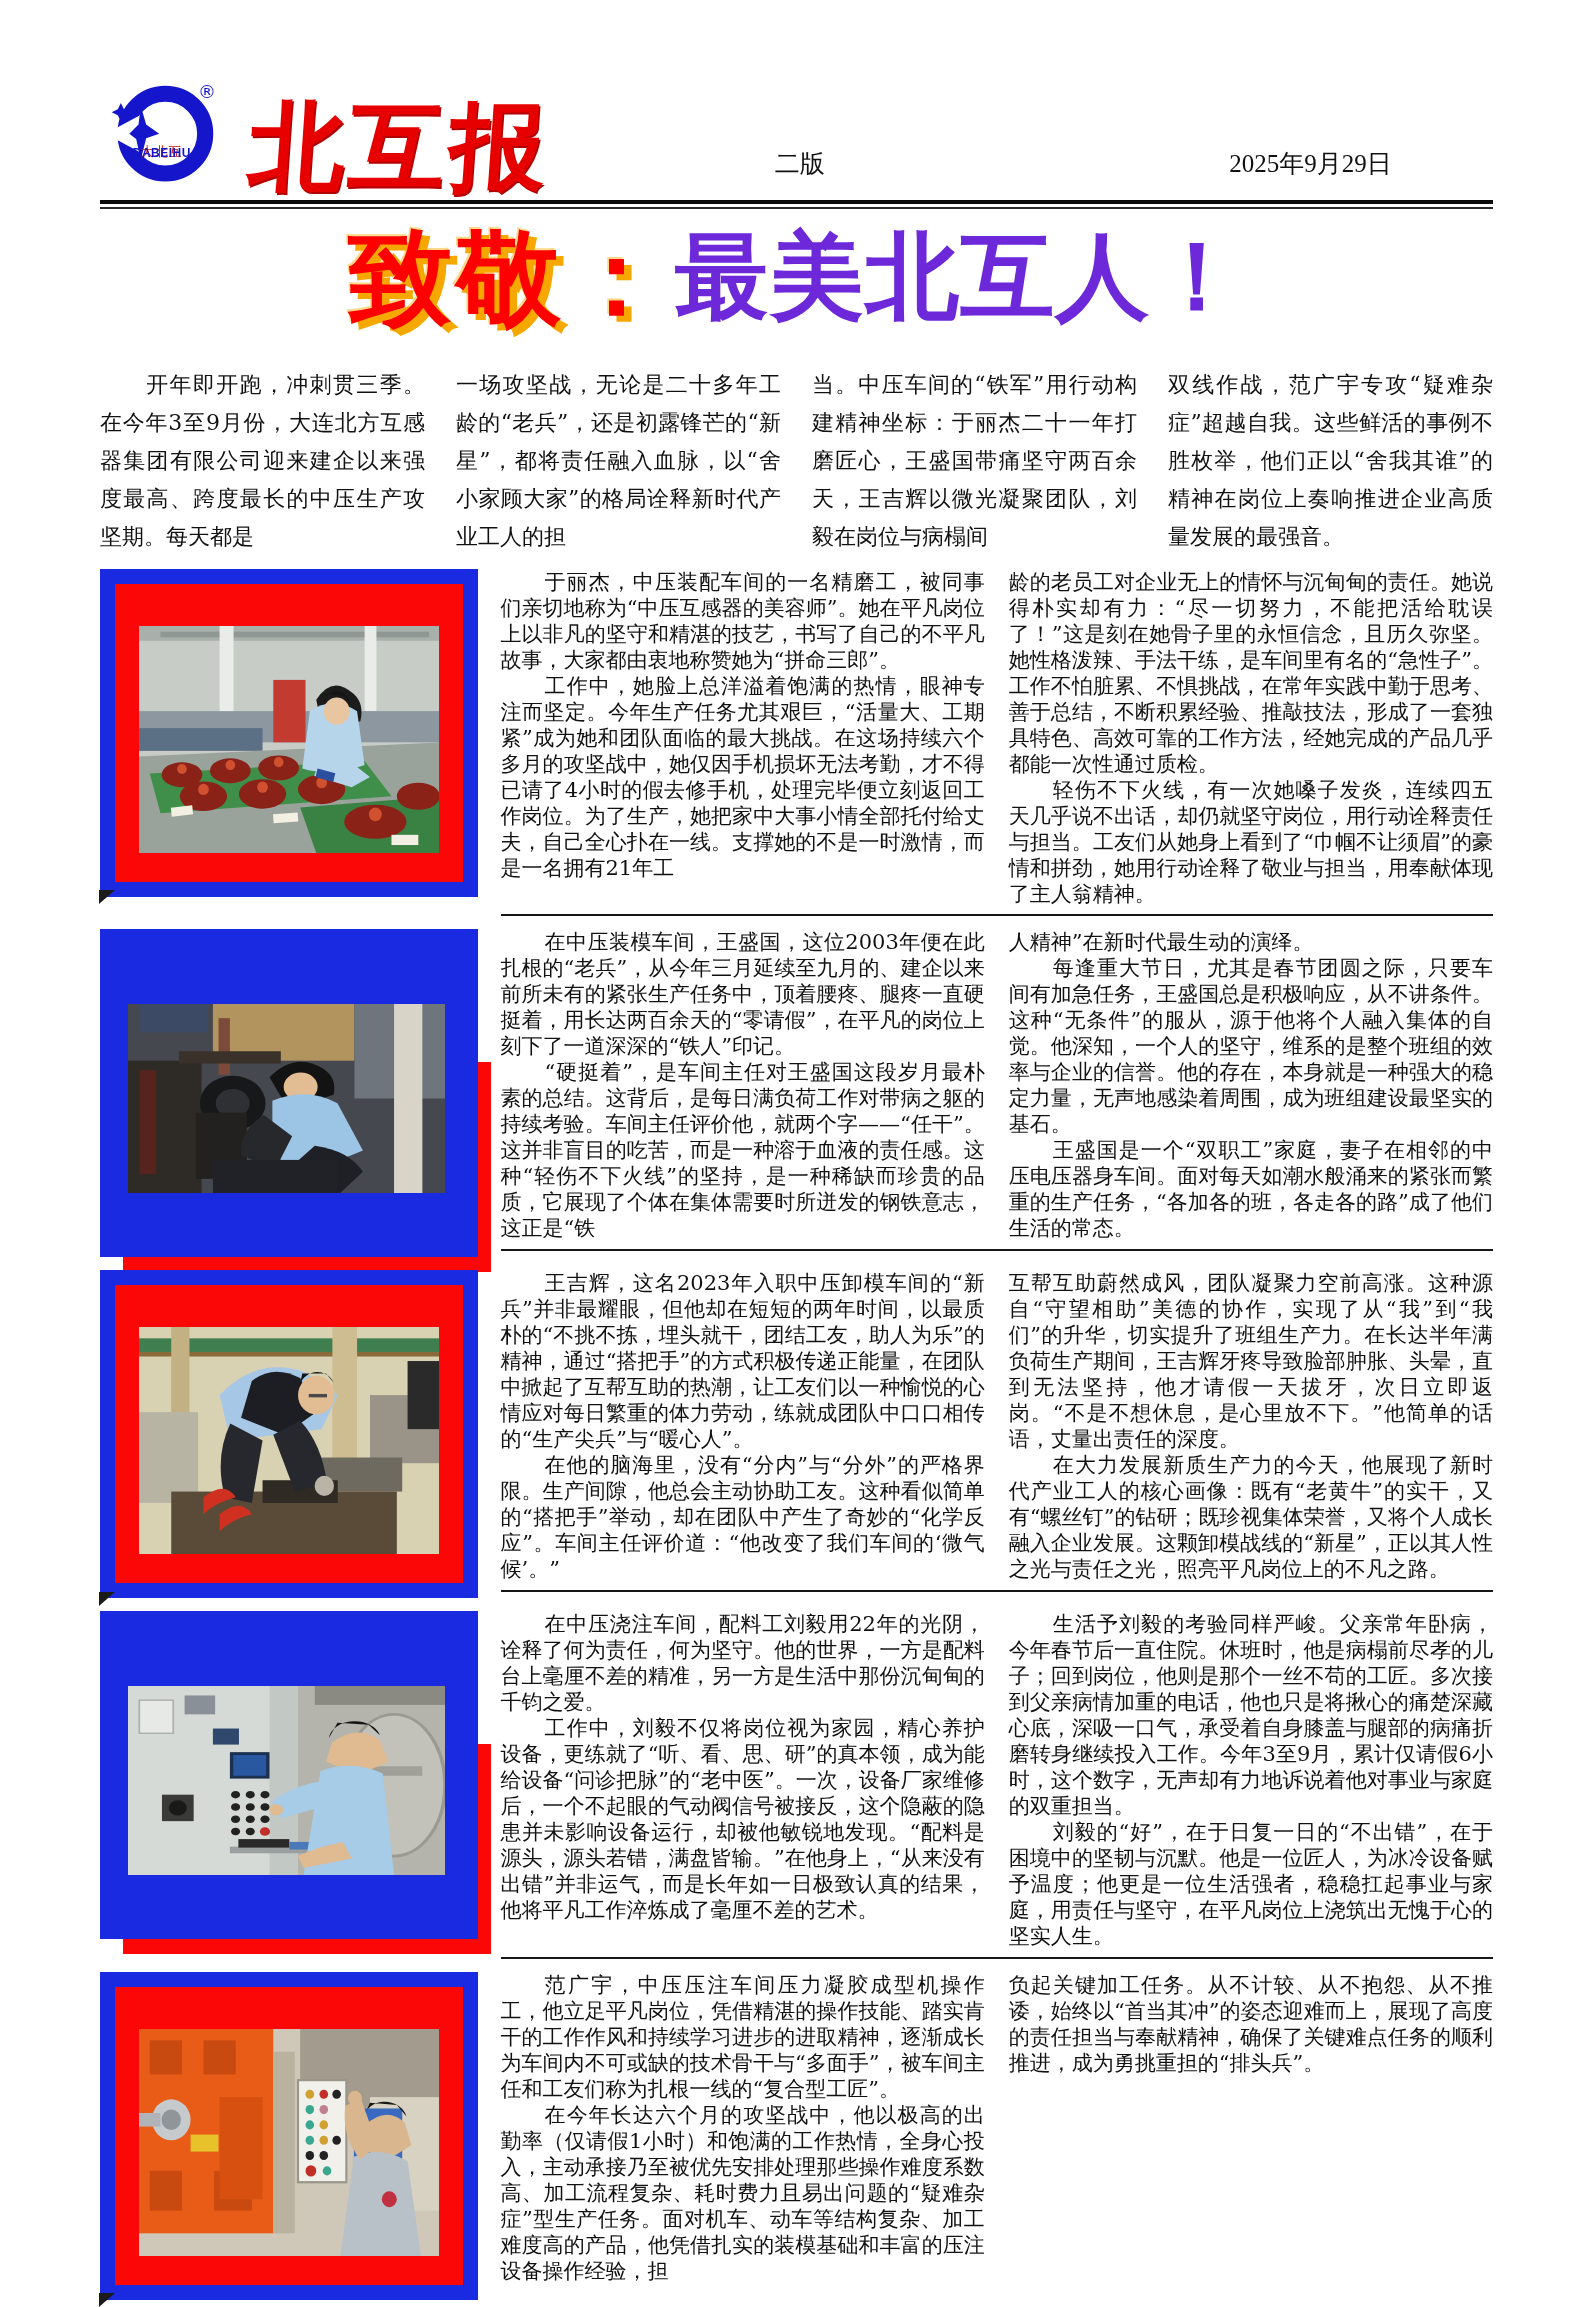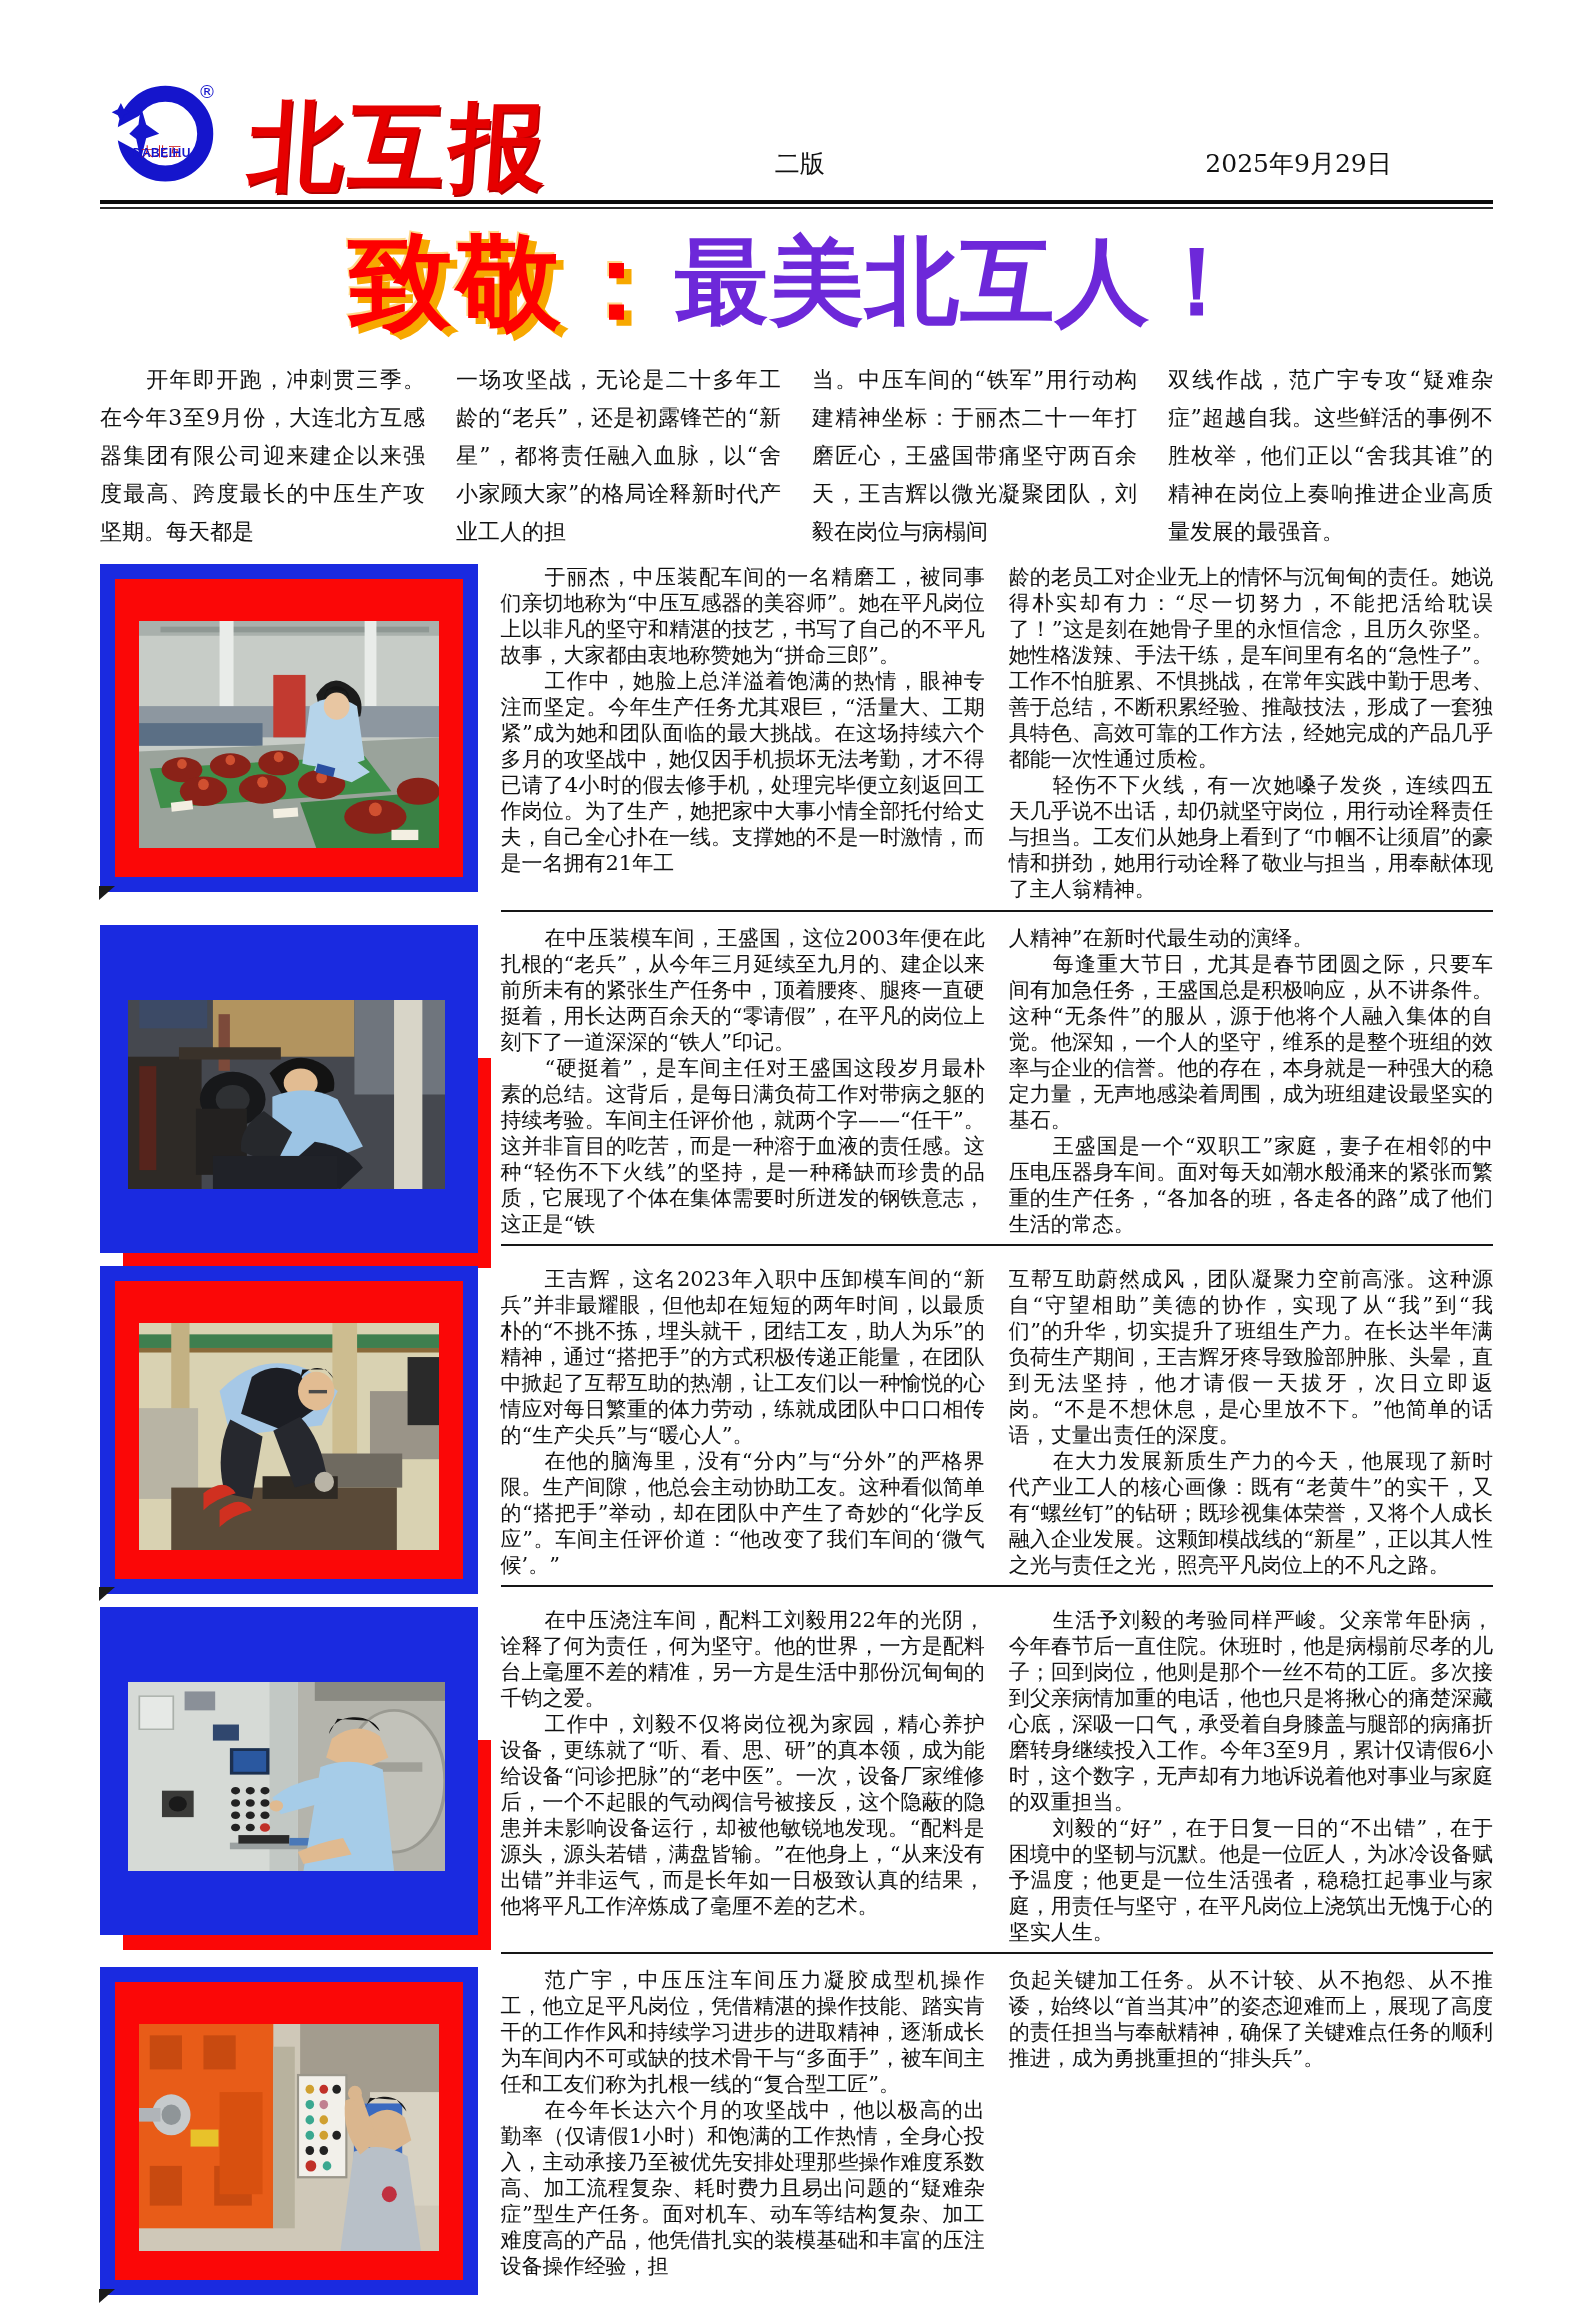--- a/index.html
+++ b/index.html
@@ -14,27 +14,27 @@
   .logo-wrap { position:relative; width:115px; height:115px; flex:0 0 auto; }
   .logo-reg { position:absolute; top:1.1px; right:3.2px; font-size:18px; color:#1515cc; font-family:"DejaVu Sans",sans-serif; }
   .logo-cn { position:absolute; left:50%; top:63px; transform:translateX(-50%); color:#cc1111; font-size:13px; letter-spacing:1.1px; white-space:nowrap; font-family:"Liberation Sans",sans-serif; }
   .logo-en { position:absolute; left:50%; top:66px; transform:translateX(-50%); color:#1515cc; font-size:12px; font-weight:bold; letter-spacing:0.5px; font-family:"Liberation Sans",sans-serif; }
   .paper-title {
     margin-left:29.5px; font-size:96px; line-height:1; font-weight:900; color:#e60000;
     font-family:"DejaVu Serif",serif; transform:skewX(-4deg); letter-spacing:4.3px;
     text-shadow:1.6px 1.6px 0 #b30000;
   }
   .edition { font-size:25px; padding-bottom:15px; margin-left:225px; }
-  .issue-date { font-size:25px; padding-bottom:15px; margin-left:auto; margin-right:97px; }
+  .issue-date { font-size:25px; padding-bottom:15px; margin-left:auto; margin-right:97px;font-family:Liberation Serif, serif; }
   .masthead-rule { border-top:4.8px solid #0a0a0a; border-bottom:2.1px solid #2a2a2a; height:9px; }
   
   .headline { text-align:center; margin-top:18px; white-space:nowrap; }
   .headline-red {
     display:inline-block; color:#fe0000; font-size:105px; font-weight:900; line-height:1.05;
-    font-family:Liberation Sans, sans-serif; letter-spacing:3.2px;
+    font-family:Liberation Mono, monospace; letter-spacing:3.2px;
     text-shadow:7.5px 6.4px 0 #f7a800, -1.6px -1.6px 0 #ffd98a;
   }
   .headline-black {
     display:inline-block; color:#6d28d9; font-size:94px; font-weight:900; line-height:1.05;
     font-family:"DejaVu Serif",serif; letter-spacing:1.1px; vertical-align:4.3px;
   }
   
   .intro { display:flex; gap:31px; margin-top:23.6px; }
   .intro p { flex:1; font-size:22px; line-height:38px; text-align:justify; }
   .intro p.ind { text-indent:2.1em; }

